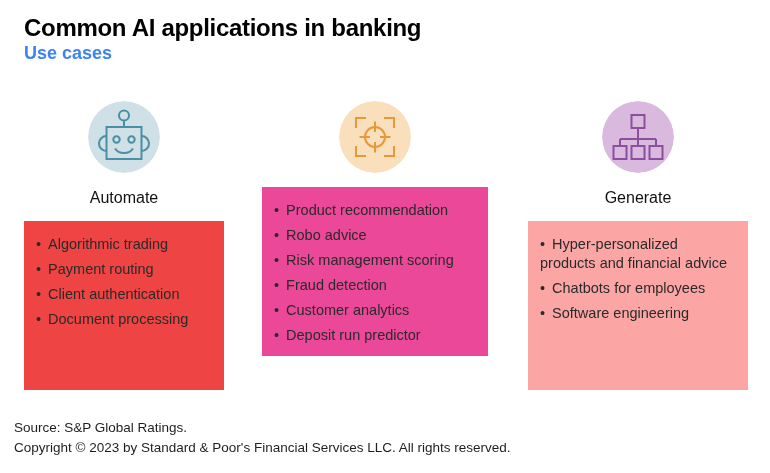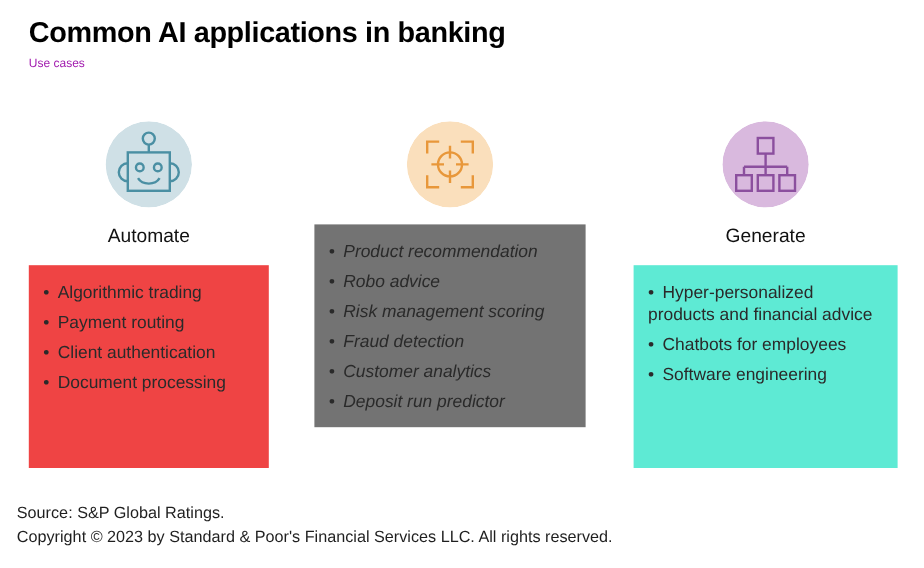--- a/index.html
+++ b/index.html
@@ -32,23 +32,23 @@
   }
   .title {
     font-size: 24px;
     font-weight: bold;
     letter-spacing: -0.3px;
     color: #000000;
     line-height: 28px;
     margin: 0;
   }
   .subtitle {
-    font-size: 10px;
-    font-weight: normal;
-    color: #a21caf;
+    font-size: 18px;
+    font-weight: bold;
+    color: #3b82f6;
     line-height: 19px;
     margin: 2px 0 0 0;
   }
 
   
   .columns {
     position: absolute;
     left: 0;
     top: 100px;
     width: 770px;
@@ -84,22 +84,22 @@
     line-height: 20px;
   }
 
   .panel {
     margin-top: 13px;
     height: 169px;
     box-sizing: border-box;
     padding: 14px 12px 10px 12px;
   }
   .panel-automate { background: #ef4444; }
-  .panel-predict  { background: #737373; font-style: italic; }
-  .panel-generate { background: #5eead4; }
+  .panel-predict  { background: #ec4899; }
+  .panel-generate { background: #fca5a5; }
 
   .bullets {
     list-style: none;
     margin: 0;
     padding: 0;
   }
   .bullets li {
     font-size: 14.5px;
     line-height: 19px;
     color: #2a2a2a;

